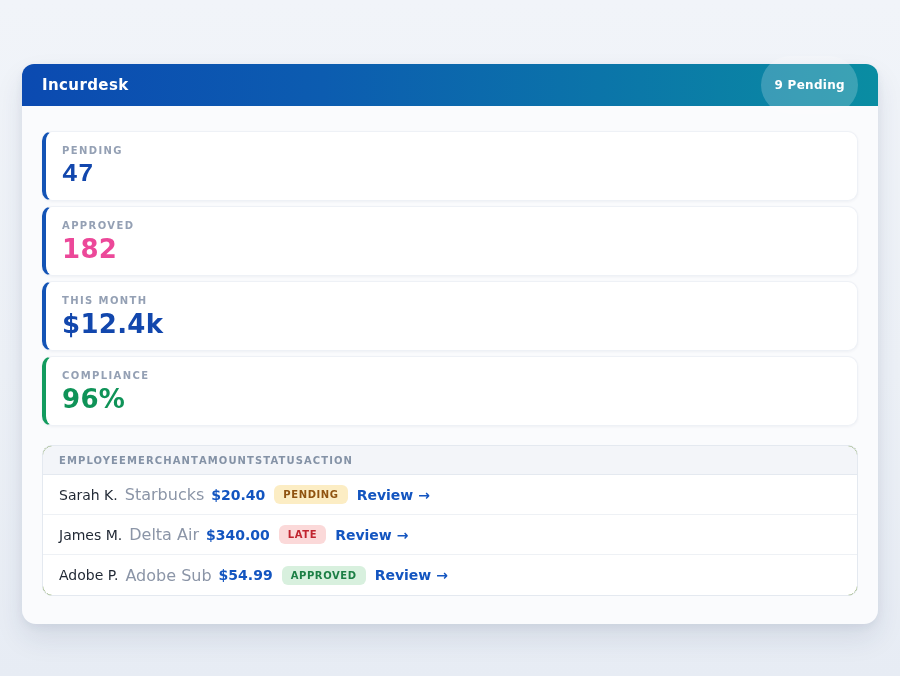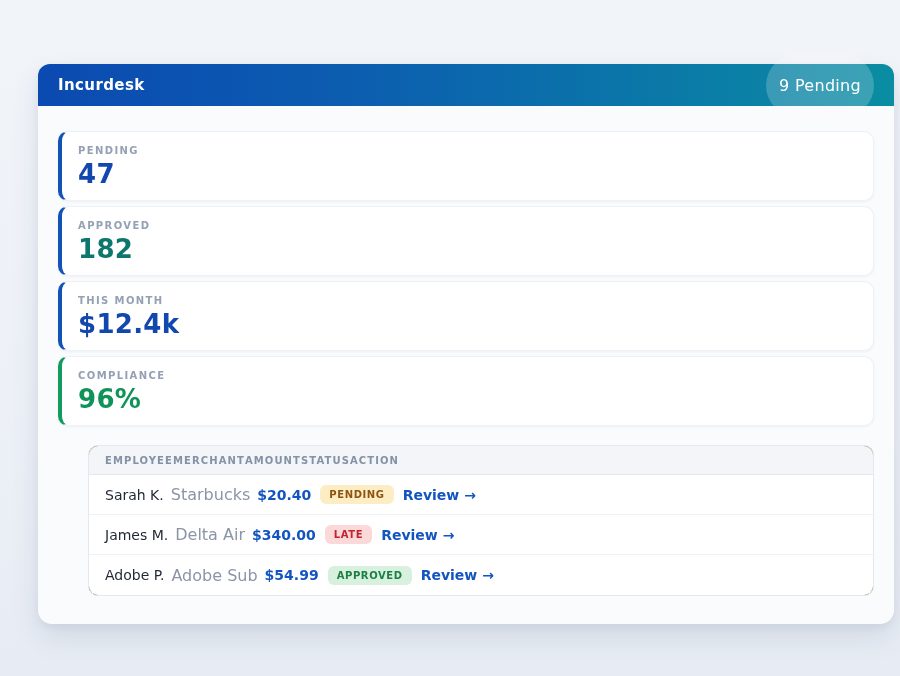--- a/index.html
+++ b/index.html
@@ -4,38 +4,38 @@
 <style>
   * { margin: 0; padding: 0; box-sizing: border-box; }
   html, body { width: 900px; height: 676px; }
   body {
     font-family: "DejaVu Sans", "Liberation Sans", sans-serif;
     background: linear-gradient(180deg, #f1f4f9 0%, #edf1f7 55%, #e7ecf4 100%);
     overflow: hidden;
   }
   .app-card {
     position: absolute;
-    left: 38px; top: 64px; width: 856px;
+    left: 22px; top: 64px; width: 856px;
     border-radius: 14px;
     box-shadow: 0 14px 28px rgba(30, 50, 90, 0.10), 0 3px 8px rgba(30, 50, 90, 0.06);
     background: #fafbfd;
   }
   .app-header {
     height: 42px;
     border-radius: 12px 12px 0 0;
     background: linear-gradient(90deg, #0b4ab1 0%, #0c5cb0 35%, #0a8da2 100%);
     display: flex; align-items: center; justify-content: space-between;
     padding: 0 20px;
   }
   .app-title {
     color: #ffffff; font-size: 15px; font-weight: bold; letter-spacing: 0.4px;
   }
   .pending-pill {
     background: rgba(255,255,255,0.20);
-    color: #ffffff; font-size: 16px; font-weight: normal;
+    color: #ffffff; font-size: 12px; font-weight: bold;
     padding: 22px 13px; border-radius: 999px; letter-spacing: 0.3px;
   }
   .app-body { padding: 25px 20px 28px; }
   .stat-card {
     background: #ffffff;
     border: 1px solid #eef1f6;
     border-left: 4px solid #1353b5;
     border-radius: 10px;
     height: 70px;
     padding: 13px 16px;
@@ -49,21 +49,20 @@
   .stat-value {
     font-size: 26px; font-weight: bold; color: #1247ad;
     margin-top: 3px; letter-spacing: 0.3px;
   }
   .expense-table {
     margin-top: 19px;
     border: 1px solid #e4e9f0;
     border-radius: 10px;
     overflow: hidden;
     background: #4d7c0f;
-    margin-left: 30px;
   }
   .table-head {
     background: #f3f5f9;
     border-bottom: 1px solid #e4e9f0;
     height: 29px;
     display: flex; align-items: center;
     padding: 0 16px;
   }
   .th {
     font-size: 10px; font-weight: bold; letter-spacing: 1.1px;
@@ -97,26 +96,26 @@
 
   <div class="app-header">
     <div class="app-title">Incurdesk</div>
     <div class="pending-pill">9 Pending</div>
   </div>
 
   <div class="app-body">
 
     <div class="stat-card" style="border-left-color: rgb(19, 83, 181);">
       <div class="stat-label">PENDING</div>
-      <div class="stat-value" style="color: rgb(18, 71, 173);">47</div>
+      <div class="stat-value" style="color: rgb(18, 71, 173); font-family: Liberation Mono, monospace;">47</div>
     </div>
 
     <div class="stat-card" style="border-left-color: rgb(19, 83, 181);">
       <div class="stat-label">APPROVED</div>
-      <div class="stat-value" style="color: #0f766e;">182</div>
+      <div class="stat-value" style="color: #ec4899;">182</div>
     </div>
 
     <div class="stat-card" style="border-left-color: rgb(19, 83, 181);">
       <div class="stat-label">THIS MONTH</div>
       <div class="stat-value" style="color: rgb(18, 71, 173);">$12.4k</div>
     </div>
 
     <div class="stat-card" style="border-left-color: rgb(18, 155, 94);">
       <div class="stat-label">COMPLIANCE</div>
       <div class="stat-value" style="color: rgb(15, 147, 88);">96%</div>

